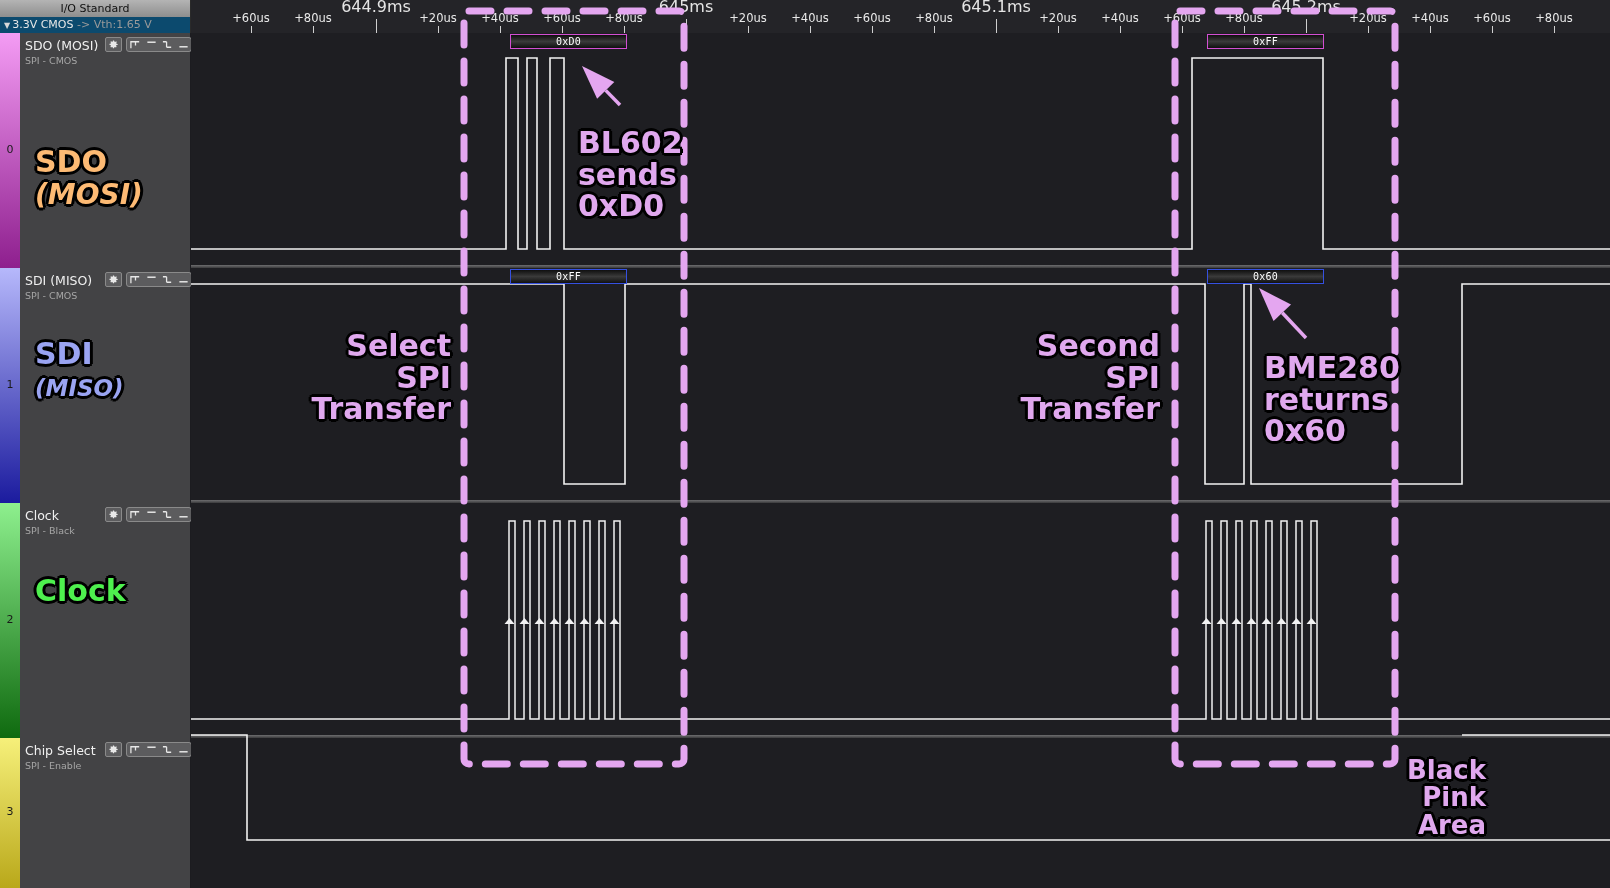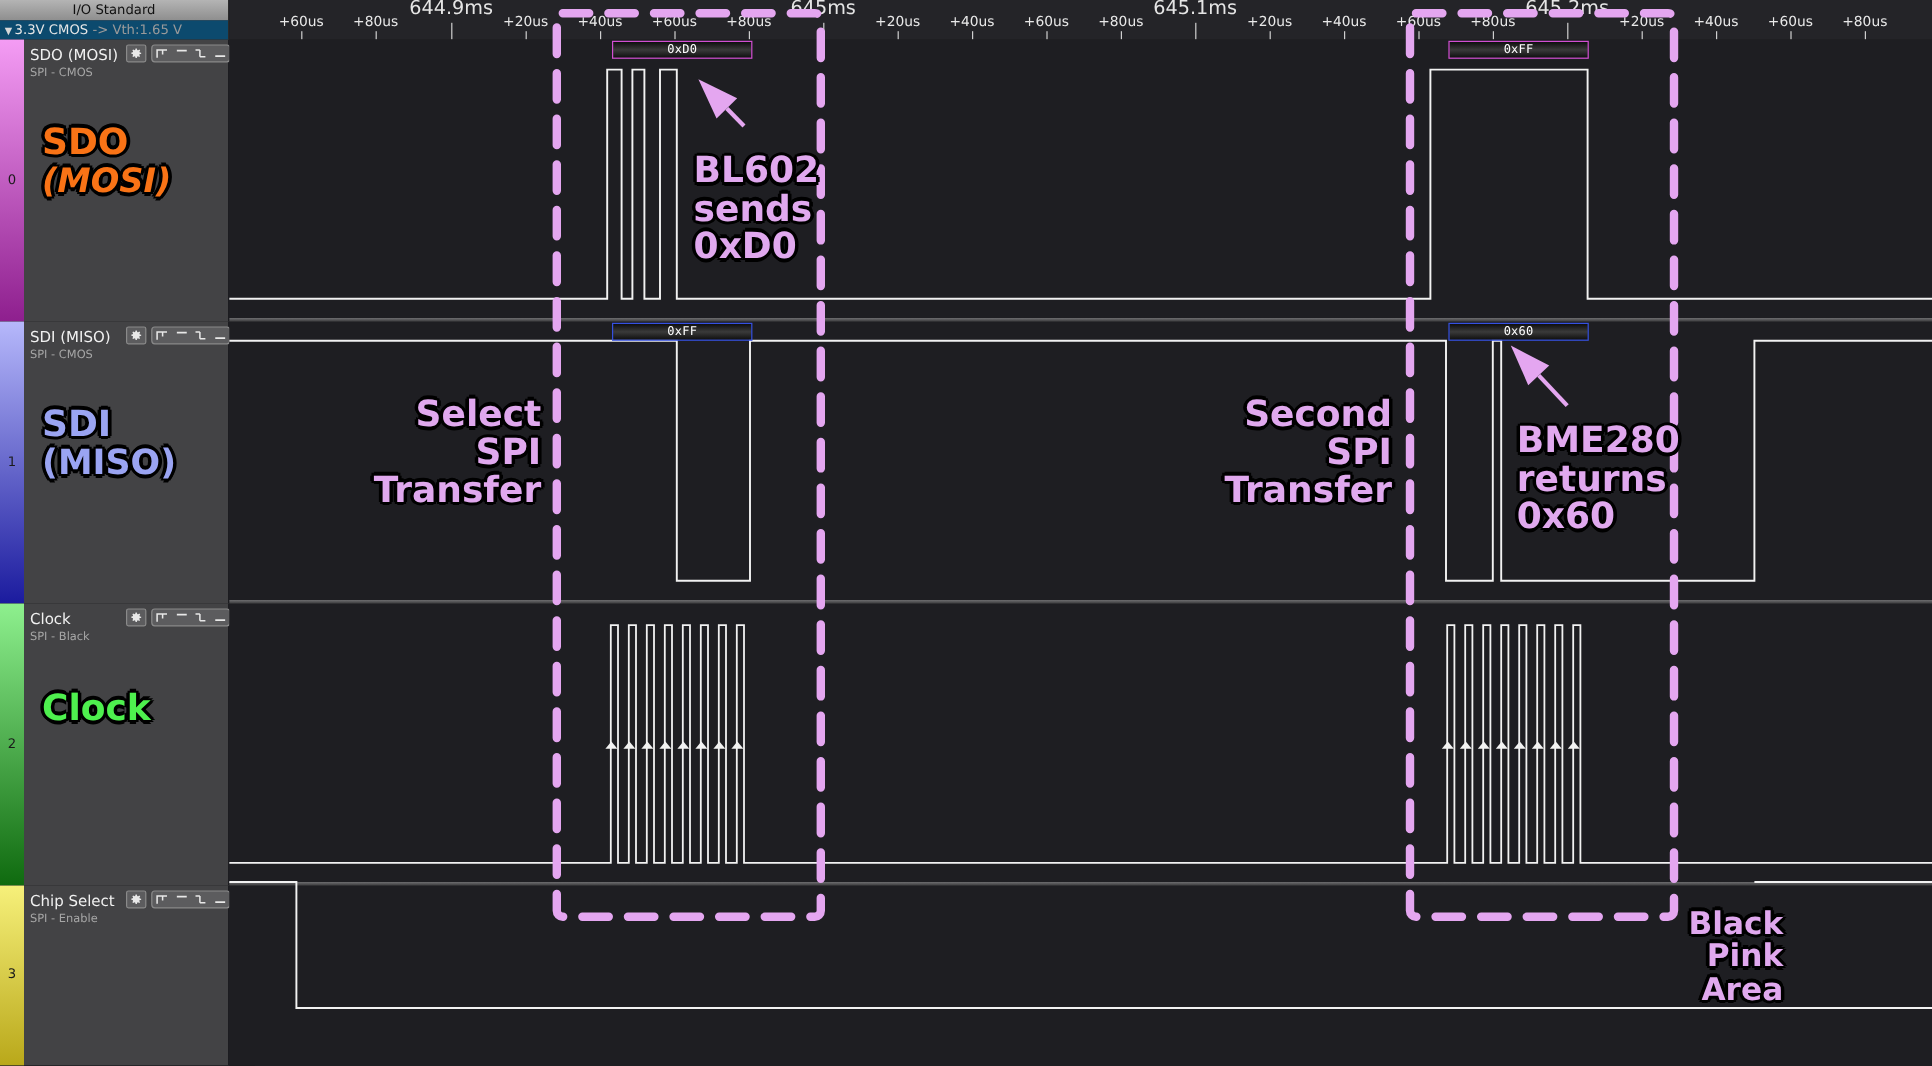--- a/index.html
+++ b/index.html
@@ -94,23 +94,23 @@
 
   
   .anno {
     position: absolute; font-family: "DejaVu Sans", sans-serif;
     font-weight: bold; line-height: 1.05; white-space: pre-line;
     pointer-events: none;
   }
   .anno-pink { color: #e0a8ee;
     text-shadow: -2px -2px 0 #000,2px -2px 0 #000,-2px 2px 0 #000,2px 2px 0 #000,
                  0 -3px 0 #000,0 3px 0 #000,-3px 0 0 #000,3px 0 0 #000; }
-  .anno-purple { color: #f97316;
-    text-shadow: -2px -2px 0 #000,2px -2px 0 #000,-2px 2px 0 #000,2px 2px 0 #000,
-                 0 -3px 0 #000,0 3px 0 #000,-3px 0 0 #000,3px 0 0 #000; }
+  .anno-purple { color: #fdba74;
+    text-shadow: -2px -2px 0 #000,2px -2px 0 #000,-2px 2px 0 #000,2px 2px 0 #000,
+                 0 -3px 0 #000,0 3px 0 #000,-3px 0 0 #000,3px 0 0 #000; margin-top: 43px; }
   .anno-blue { color: #9aa4f2;
     text-shadow: -2px -2px 0 #000,2px -2px 0 #000,-2px 2px 0 #000,2px 2px 0 #000,
                  0 -3px 0 #000,0 3px 0 #000,-3px 0 0 #000,3px 0 0 #000; }
   .anno-green { color: #4ef04e;
     text-shadow: -2px -2px 0 #000,2px -2px 0 #000,-2px 2px 0 #000,2px 2px 0 #000,
                  0 -3px 0 #000,0 3px 0 #000,-3px 0 0 #000,3px 0 0 #000; }
   .anno-yellow { color: #f3f13a;
     text-shadow: -2px -2px 0 #000,2px -2px 0 #000,-2px 2px 0 #000,2px 2px 0 #000,
                  0 -3px 0 #000,0 3px 0 #000,-3px 0 0 #000,3px 0 0 #000; }
 
@@ -238,21 +238,21 @@
             <svg width="11" height="11" viewBox="0 0 12 12">
               <path fill="none" stroke="#e8e8e8" stroke-width="1.4" d="M1 3 L5 3 M5 3 L5 9 M5 9 L10 9 M5 9 L5 5"></path>
             </svg>
           </div>
           <div class="edge-btn">
             <svg width="11" height="11" viewBox="0 0 12 12">
               <path fill="none" stroke="#e8e8e8" stroke-width="1.6" d="M1.5 8.5 L10.5 8.5"></path>
             </svg>
           </div>
         </div>
-        <div class="anno anno-blue" style="left: 35px; top: 70px; font-size: 30px; text-align: left; position: absolute; font-style: normal;"><span style="font-style:normal">SDI</span><br><span style="font-size:29px">(MISO)</span></div>
+        <div class="anno anno-blue" style="left: 35px; top: 70px; font-size: 30px; text-align: left; position: absolute; font-style: normal;"><span style="font-style:normal">SDI</span><br><span style="font-style:italic;font-size:23px">(MISO)</span></div>
       </div>
       <div class="chan-pane" style="top: 503px; height: 235px;">
         <div class="grad-strip" style="background: linear-gradient(rgb(142, 240, 142), rgb(15, 106, 15));"></div>
         <div class="chan-num" style="top: 109.5px;">2</div>
         <div class="chan-name">Clock</div>
         <div class="chan-sub">SPI - Black</div>
         <div class="gear-btn" style="left: 105px;">
           <svg width="11" height="11" viewBox="0 0 24 24">
             <path fill="#e8e8e8" d="M12 8a4 4 0 1 0 0 8 4 4 0 0 0 0-8zm0 6.2A2.2 2.2 0 1 1 12 9.8a2.2 2.2 0 0 1 0 4.4z"></path>
             <path fill="#e8e8e8" d="M21 13.2v-2.4l-2.4-.4a6.9 6.9 0 0 0-.7-1.7l1.4-2-1.7-1.7-2 1.4a6.9 6.9 0 0 0-1.7-.7L13.2 3h-2.4l-.4 2.4a6.9 6.9 0 0 0-1.7.7l-2-1.4L5 6.4l1.4 2a6.9 6.9 0 0 0-.7 1.7L3.3 10.5v2.4l2.4.4c.16.6.4 1.17.7 1.7l-1.4 2 1.7 1.7 2-1.4c.53.3 1.1.54 1.7.7l.4 2.4h2.4l.4-2.4c.6-.16 1.17-.4 1.7-.7l2 1.4 1.7-1.7-1.4-2c.3-.53.54-1.1.7-1.7l2.4-.4z"></path>

